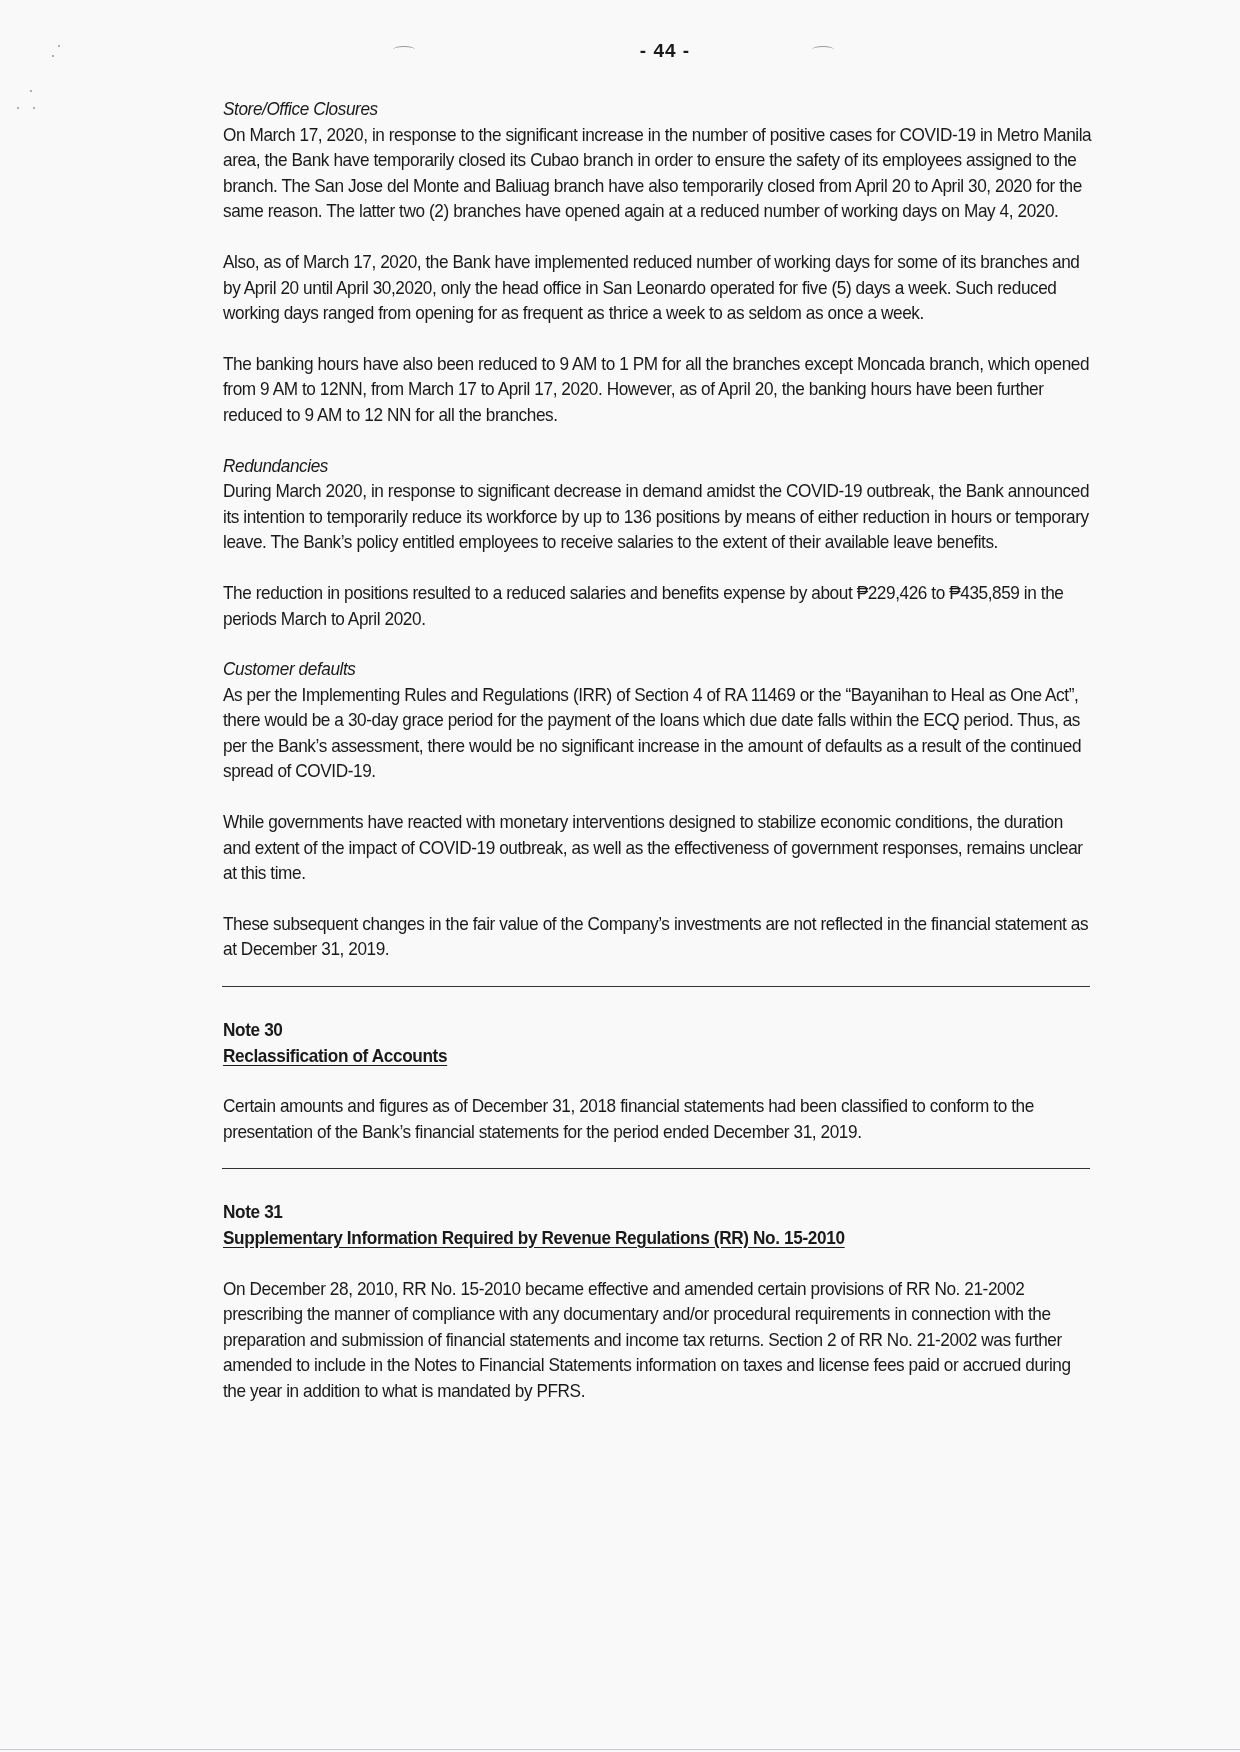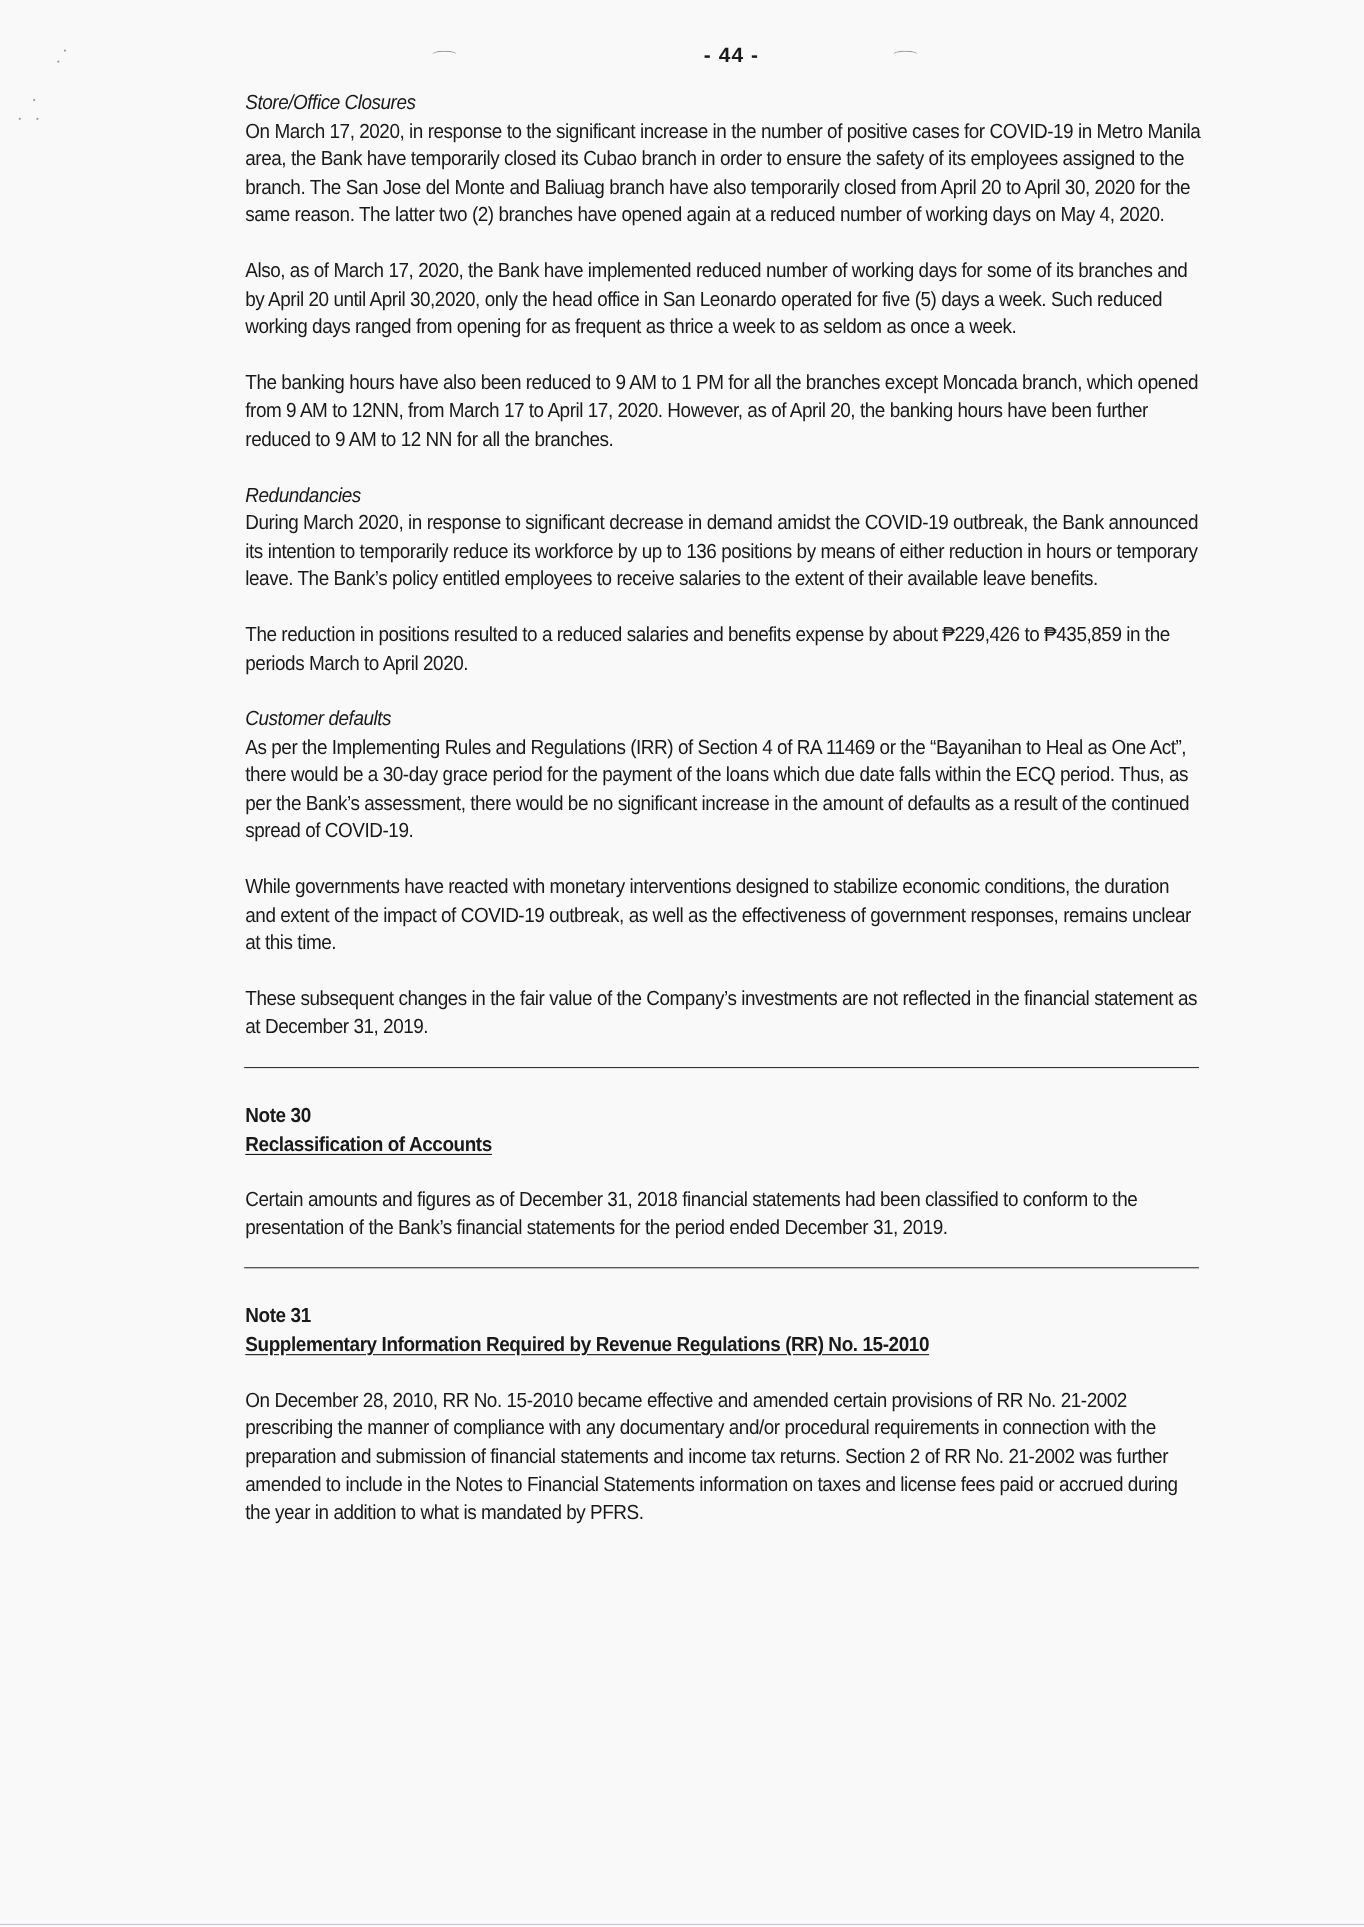--- a/index.html
+++ b/index.html
@@ -24,21 +24,21 @@
     }
     .scan-mark {
       position: absolute;
       width: 22px;
       height: 6px;
       border-top: 1.5px solid #9a9a9a;
       border-radius: 50% 50% 0 0;
     }
     .content {
       position: absolute;
-      top: 80px;
+      top: 96px;
       left: 223px;
       width: 870px;
     }
     .text {
       font-size: 18.5px;
       line-height: 25.6px;
       letter-spacing: -0.45px;
       transform: scaleX(0.93);
       transform-origin: left top;
       width: 935px;

